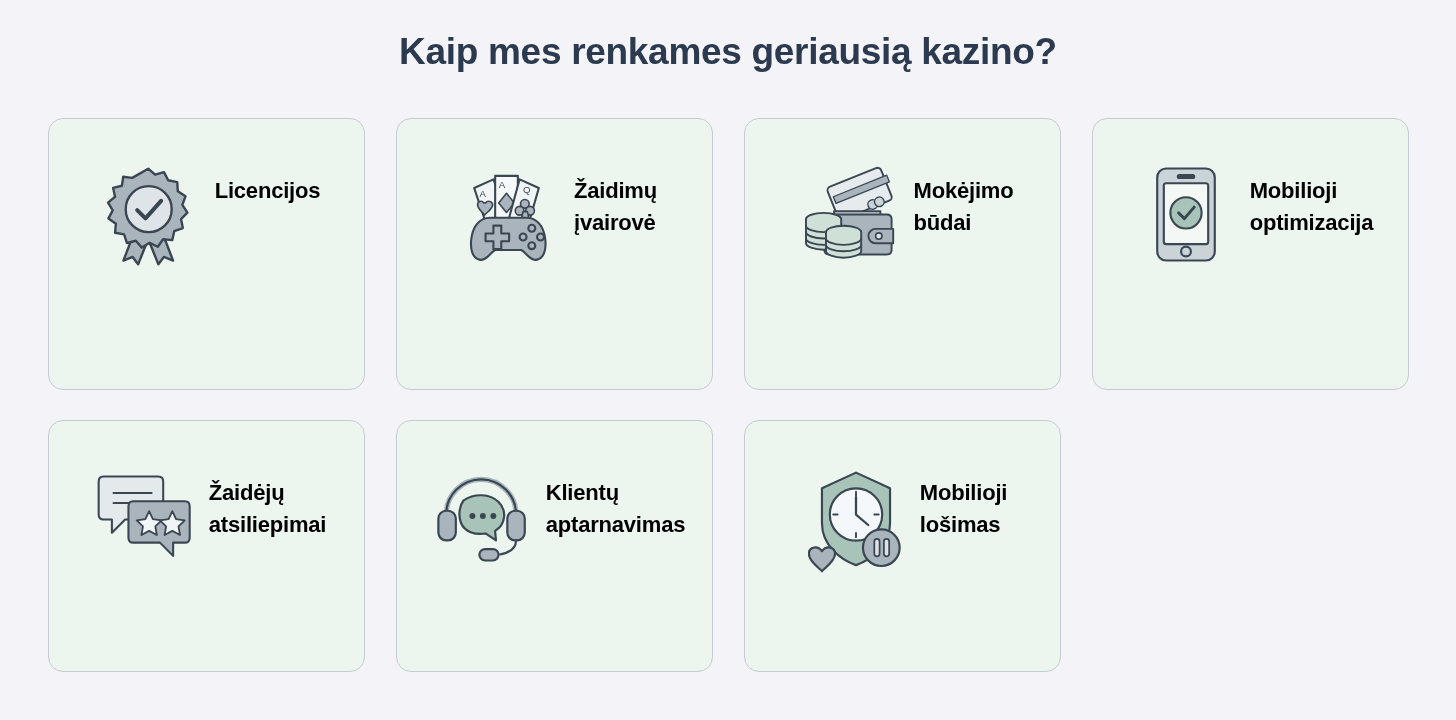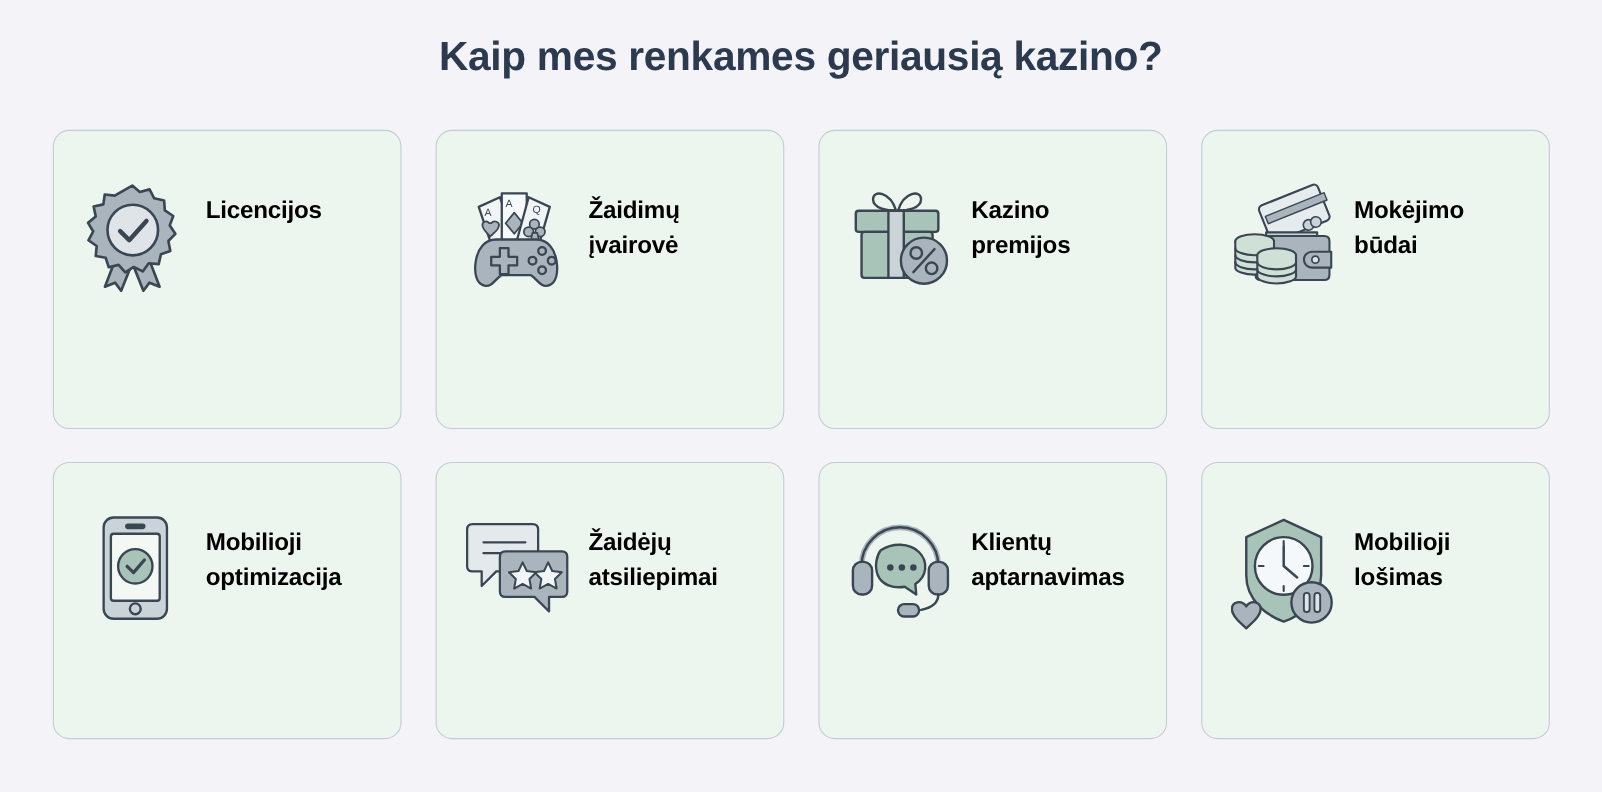--- a/index.html
+++ b/index.html
@@ -47,20 +47,21 @@
 
   .card {
     background: #ecf6ee;
     border: 1.6px solid #c3ccd2;
     border-radius: 15px;
     display: flex;
     align-items: flex-start;
     padding: 46px 16px 0 26px;
     gap: 16px;
     overflow: visible;
+    justify-content: center;
   }
 
   .card-icon {
     flex: 0 0 auto;
     width: 96px;
     height: 110px;
     display: flex;
     align-items: flex-start;
     justify-content: center;
   }
@@ -131,41 +132,20 @@
               <circle cx="90" cy="80" r="4"></circle>
                 <circle cx="80" cy="90" r="4"></circle>
             </g>
           </g>
         </svg>
       </div>
       <div class="card-label">Žaidimų
 įvairovė</div>
     </div>
 
-    <div class="card">
-      <div class="card-icon">
-        <svg viewBox="0 0 110 112" width="100" height="102">
-          <g stroke="#3a4652" stroke-width="2.5" stroke-linejoin="round" stroke-linecap="round">
-            <path d="M50 28 C44 8 26 6 26 16 C26 26 42 28 50 28 Z" fill="none"></path>
-            <path d="M52 28 C58 8 76 6 76 16 C76 26 60 28 52 28 Z" fill="none"></path>
-            <rect x="8" y="28" width="86" height="22" rx="3" fill="#a8c4b8"></rect>
-            <rect x="14" y="50" width="74" height="48" rx="3" fill="#a8c4b8"></rect>
-            <rect x="42" y="28" width="16" height="70" fill="#c9d3d8"></rect>
-          </g>
-          <g stroke="#3a4652" stroke-width="2.5">
-            <circle cx="79" cy="80" r="24" fill="#aab4bd"></circle>
-            <circle cx="71" cy="72" r="6" fill="none"></circle>
-            <circle cx="87" cy="88" r="6" fill="none"></circle>
-            <path d="M90 68 L68 92" fill="none" stroke-linecap="round"></path>
-          </g>
-        </svg>
-      </div>
-      <div class="card-label">Kazino
-premijos</div>
-    </div>
 
     <div class="card row-2-card">
       <div class="card-icon">
         <svg viewBox="0 0 120 112" width="106" height="99">
           <g stroke="#3a4652" stroke-width="2.4" stroke-linejoin="round" stroke-linecap="round">
 
             <rect x="36" y="8" width="72" height="44" rx="5" fill="#e6ebee" transform="rotate(-22 72 30)"></rect>
             <path d="M40 29 L104 3" fill="none" stroke="none"></path>
             <rect x="38" y="20" width="72" height="9" fill="#aab4bd" transform="rotate(-22 74 24)" stroke-width="1.6"></rect>
             <g transform="rotate(-22 92 42)">

